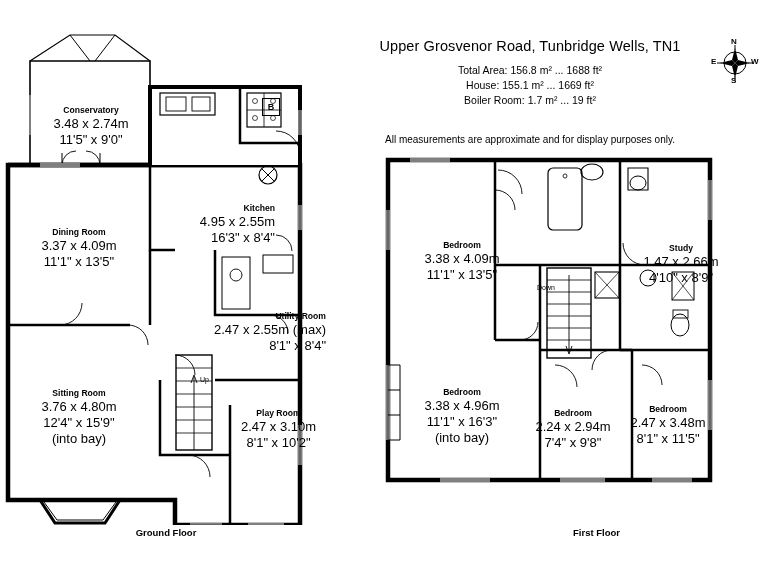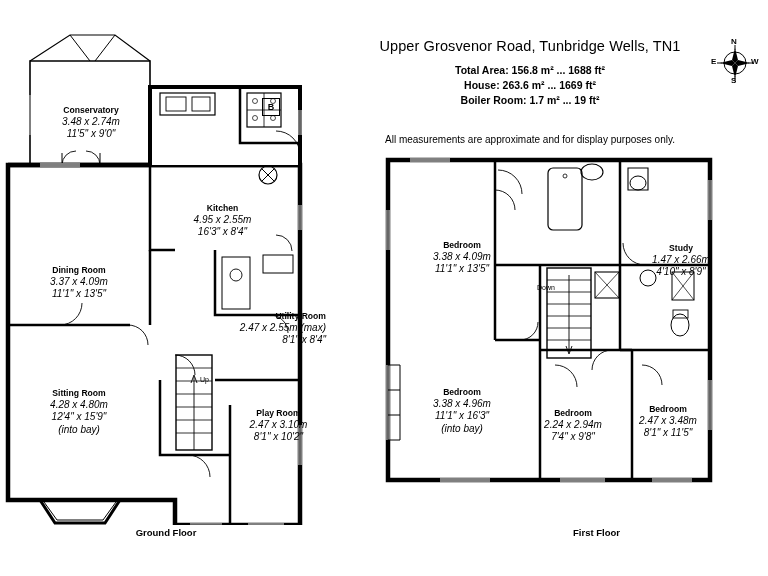--- a/index.html
+++ b/index.html
@@ -31,21 +31,20 @@
   }
   .title-main {
     font-size: 14.5px;
     letter-spacing: 0.1px;
     margin-bottom: 10px;
     white-space: nowrap;
   }
   .title-line {
     font-size: 10.5px;
     margin: 3px 0;
-    font-weight: bold;
   }
   .title-note {
     font-size: 10px;
     margin-top: 28px;
   }
   
   .compass {
     position: absolute;
     left: 710px;
     top: 38px;
@@ -77,39 +76,38 @@
     position: absolute;
     text-align: center;
     line-height: 1.25;
     white-space: nowrap;
   }
   .room-label .rname {
     font-size: 8.6px;
     font-weight: bold;
   }
   .room-label .rdim {
-    font-size: 10px;
-    font-style: italic;
+    font-size: 13px;
   }
   .tiny-label {
     position: absolute;
     font-size: 7px;
     white-space: nowrap;
   }
   svg { display: block; }
 </style>
 </head>
 <body>
 
 <div class="plan-root">
 
   <div class="title-block">
     <div class="title-main">Upper Grosvenor Road, Tunbridge Wells, TN1</div>
     <div class="title-line">Total Area: 156.8 m² ... 1688 ft²</div>
-    <div class="title-line">House: 263.6 m² ... 1669 ft²</div>
+    <div class="title-line">House: 155.1 m² ... 1669 ft²</div>
     <div class="title-line">Boiler Room: 1.7 m² ... 19 ft²</div>
     <div class="title-note">All measurements are approximate and for display purposes only.</div>
   </div>
 
   <div class="compass">
     <svg width="50" height="50" viewBox="0 0 50 50">
       <circle cx="25" cy="25" r="11" fill="none" stroke="#000" stroke-width="1"></circle>
       <polygon points="25,10 28,22 25,25 22,22" fill="#000"></polygon>
       <polygon points="25,40 28,28 25,25 22,28" fill="#000"></polygon>
       <polygon points="10,25 22,28 25,25 22,22" fill="#000"></polygon>
@@ -216,41 +214,41 @@
   <div style="position:absolute;left:262px;top:98px;width:16px;height:16px;border:1.5px solid #000;display:flex;align-items:center;justify-content:center;font-size:9px;font-weight:bold;">
     <span>B</span>
   </div>
 
   <div class="room-label" style="left:36px;top:105px;width:110px;">
     <div class="rname">Conservatory</div>
     <div class="rdim">3.48 x 2.74m</div>
     <div class="rdim">11'5" x 9'0"</div>
   </div>
 
-  <div class="room-label" style="left:24px;top:227px;width:110px;margin-top:38px;">
+  <div class="room-label" style="left:24px;top:227px;width:110px;">
     <div class="rname">Dining Room</div>
     <div class="rdim">3.37 x 4.09m</div>
     <div class="rdim">11'1" x 13'5"</div>
   </div>
 
-  <div class="room-label" style="left:170px;top:203px;width:105px;">
+  <div class="room-label" style="left:170px;top:203px;width:105px;text-align:right;">
     <div class="rname">Kitchen</div>
     <div class="rdim">4.95 x 2.55m</div>
     <div class="rdim">16'3" x 8'4"</div>
   </div>
 
   <div class="room-label" style="left:214px;top:311px;width:112px;text-align:right;">
     <div class="rname">Utility Room</div>
     <div class="rdim">2.47 x 2.55m (max)</div>
     <div class="rdim">8'1" x 8'4"</div>
   </div>
 
   <div class="room-label" style="left:24px;top:388px;width:110px;">
     <div class="rname">Sitting Room</div>
-    <div class="rdim">4.28 x 4.80m</div>
+    <div class="rdim">3.76 x 4.80m</div>
     <div class="rdim">12'4" x 15'9"</div>
     <div class="rdim">(into bay)</div>
   </div>
 
   <div class="room-label" style="left:226px;top:408px;width:105px;">
     <div class="rname">Play Room</div>
     <div class="rdim">2.47 x 3.10m</div>
     <div class="rdim">8'1" x 10'2"</div>
   </div>
 

